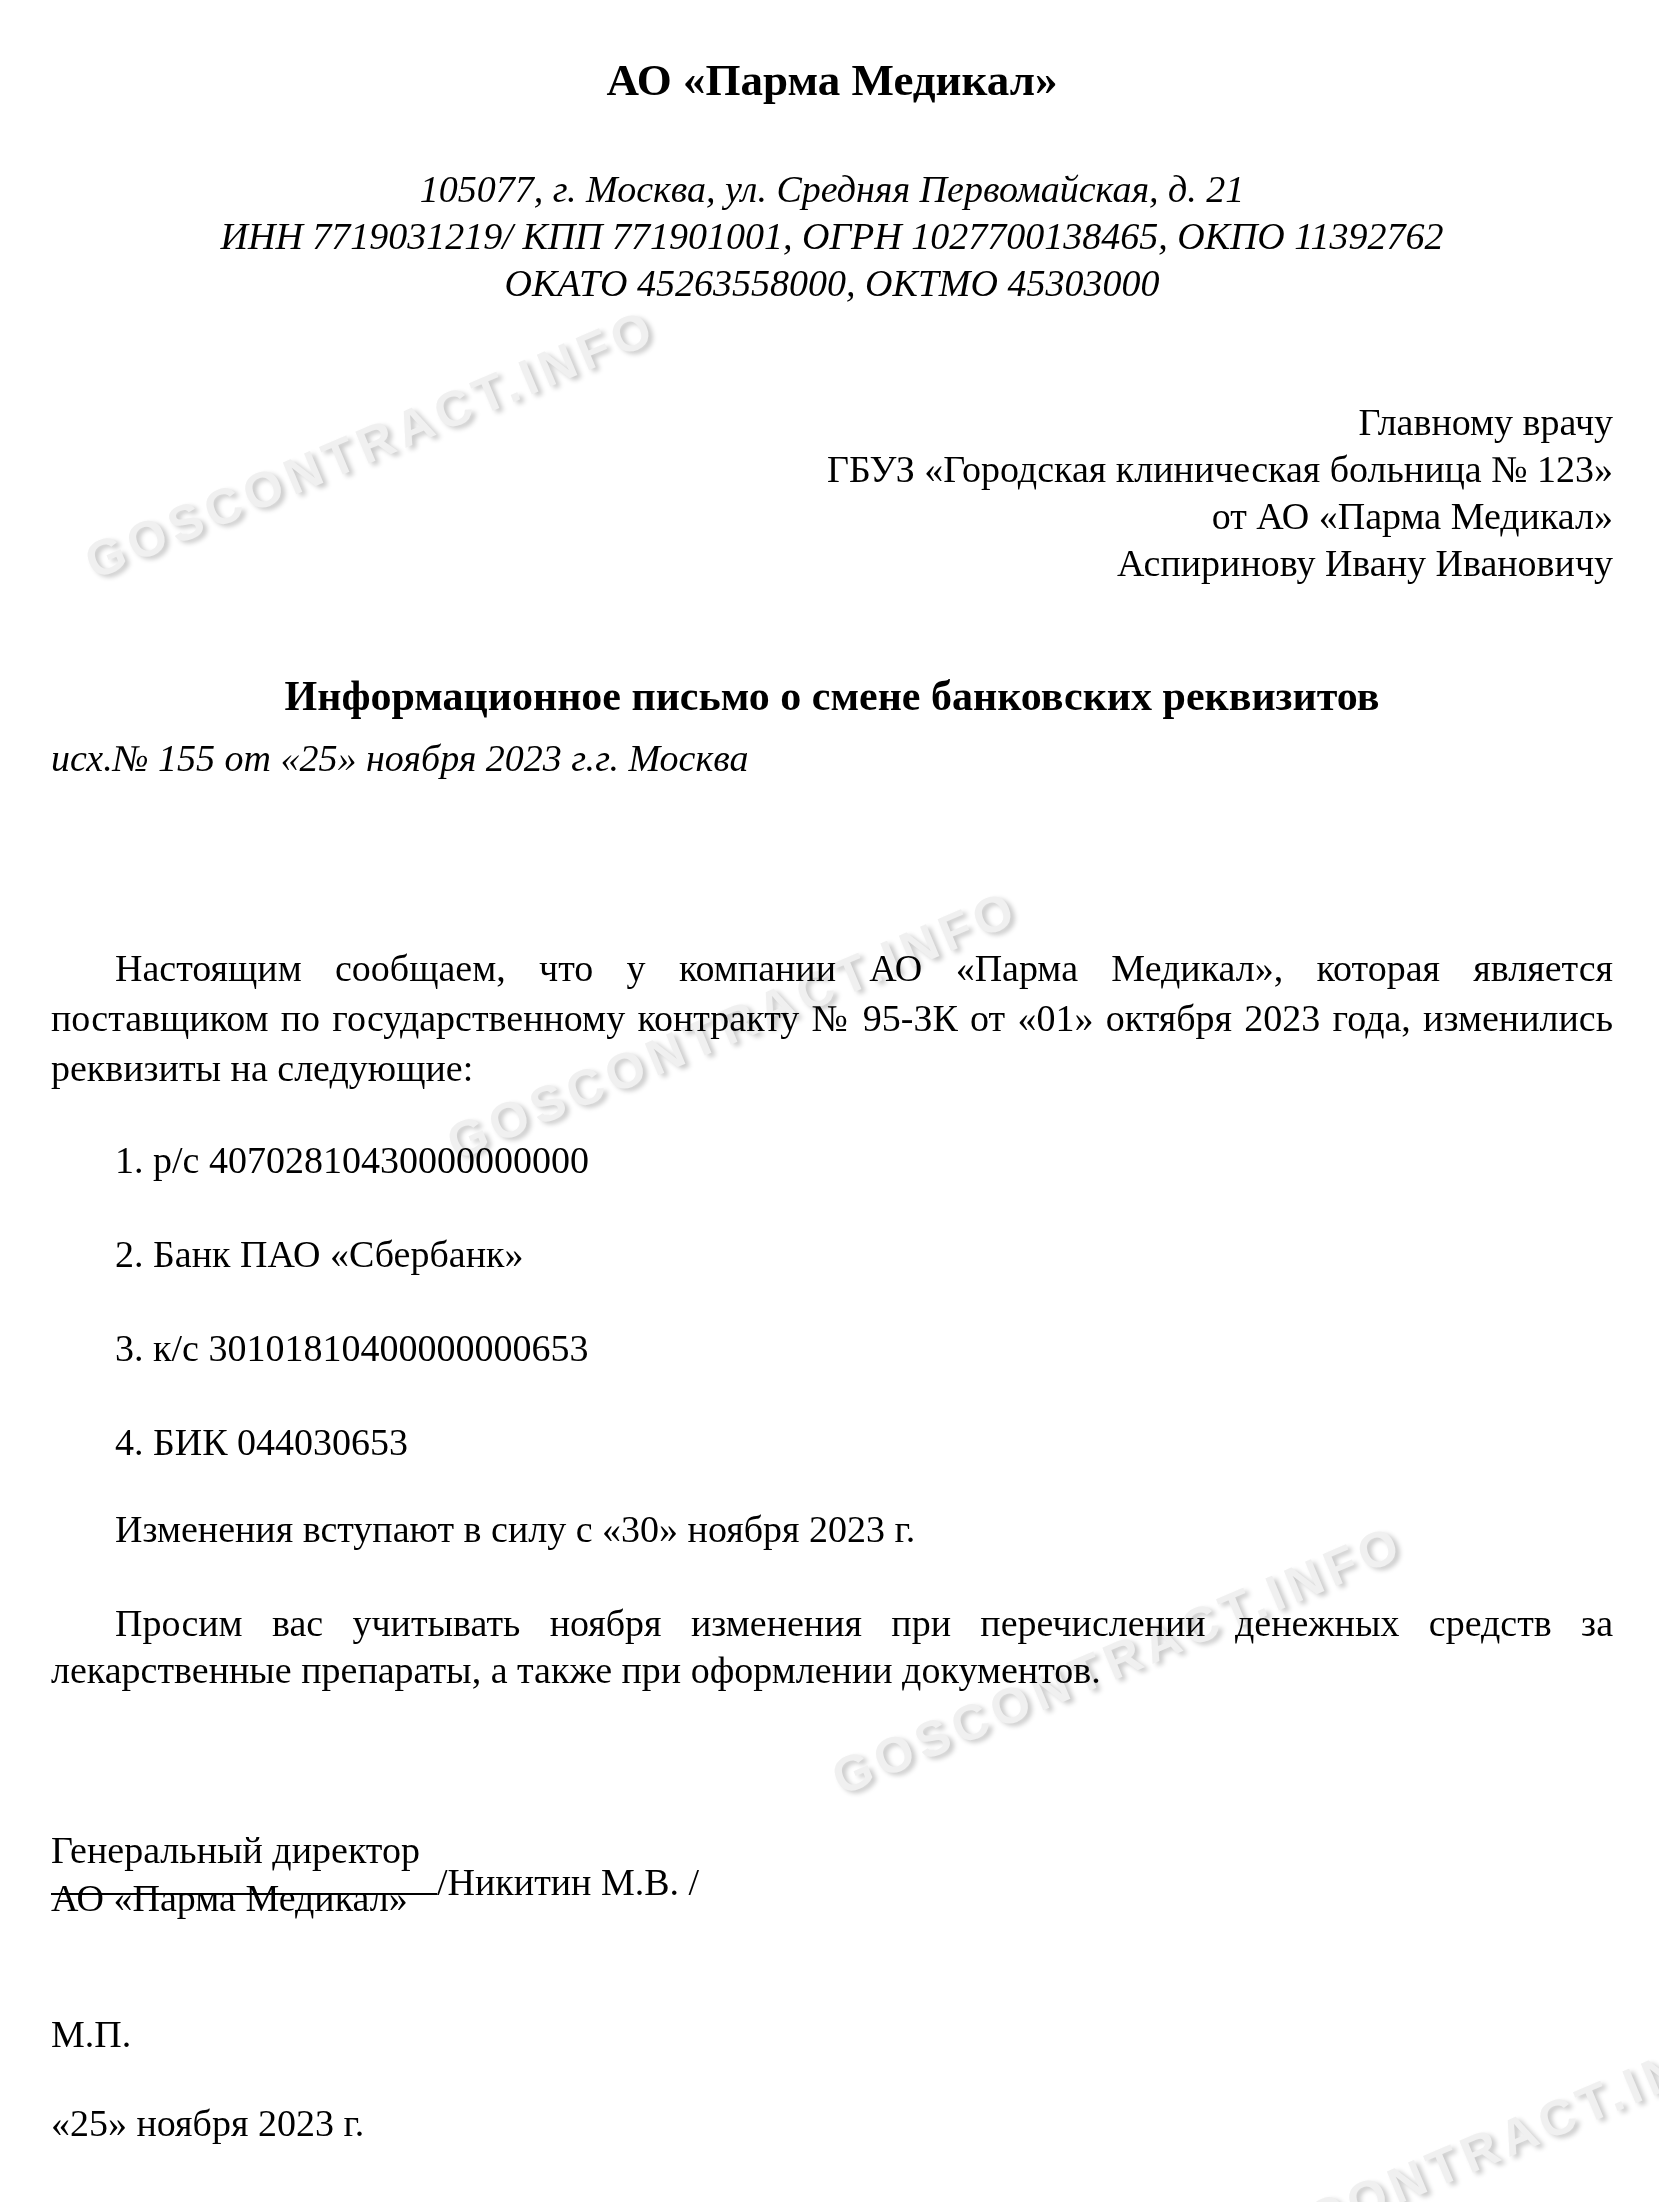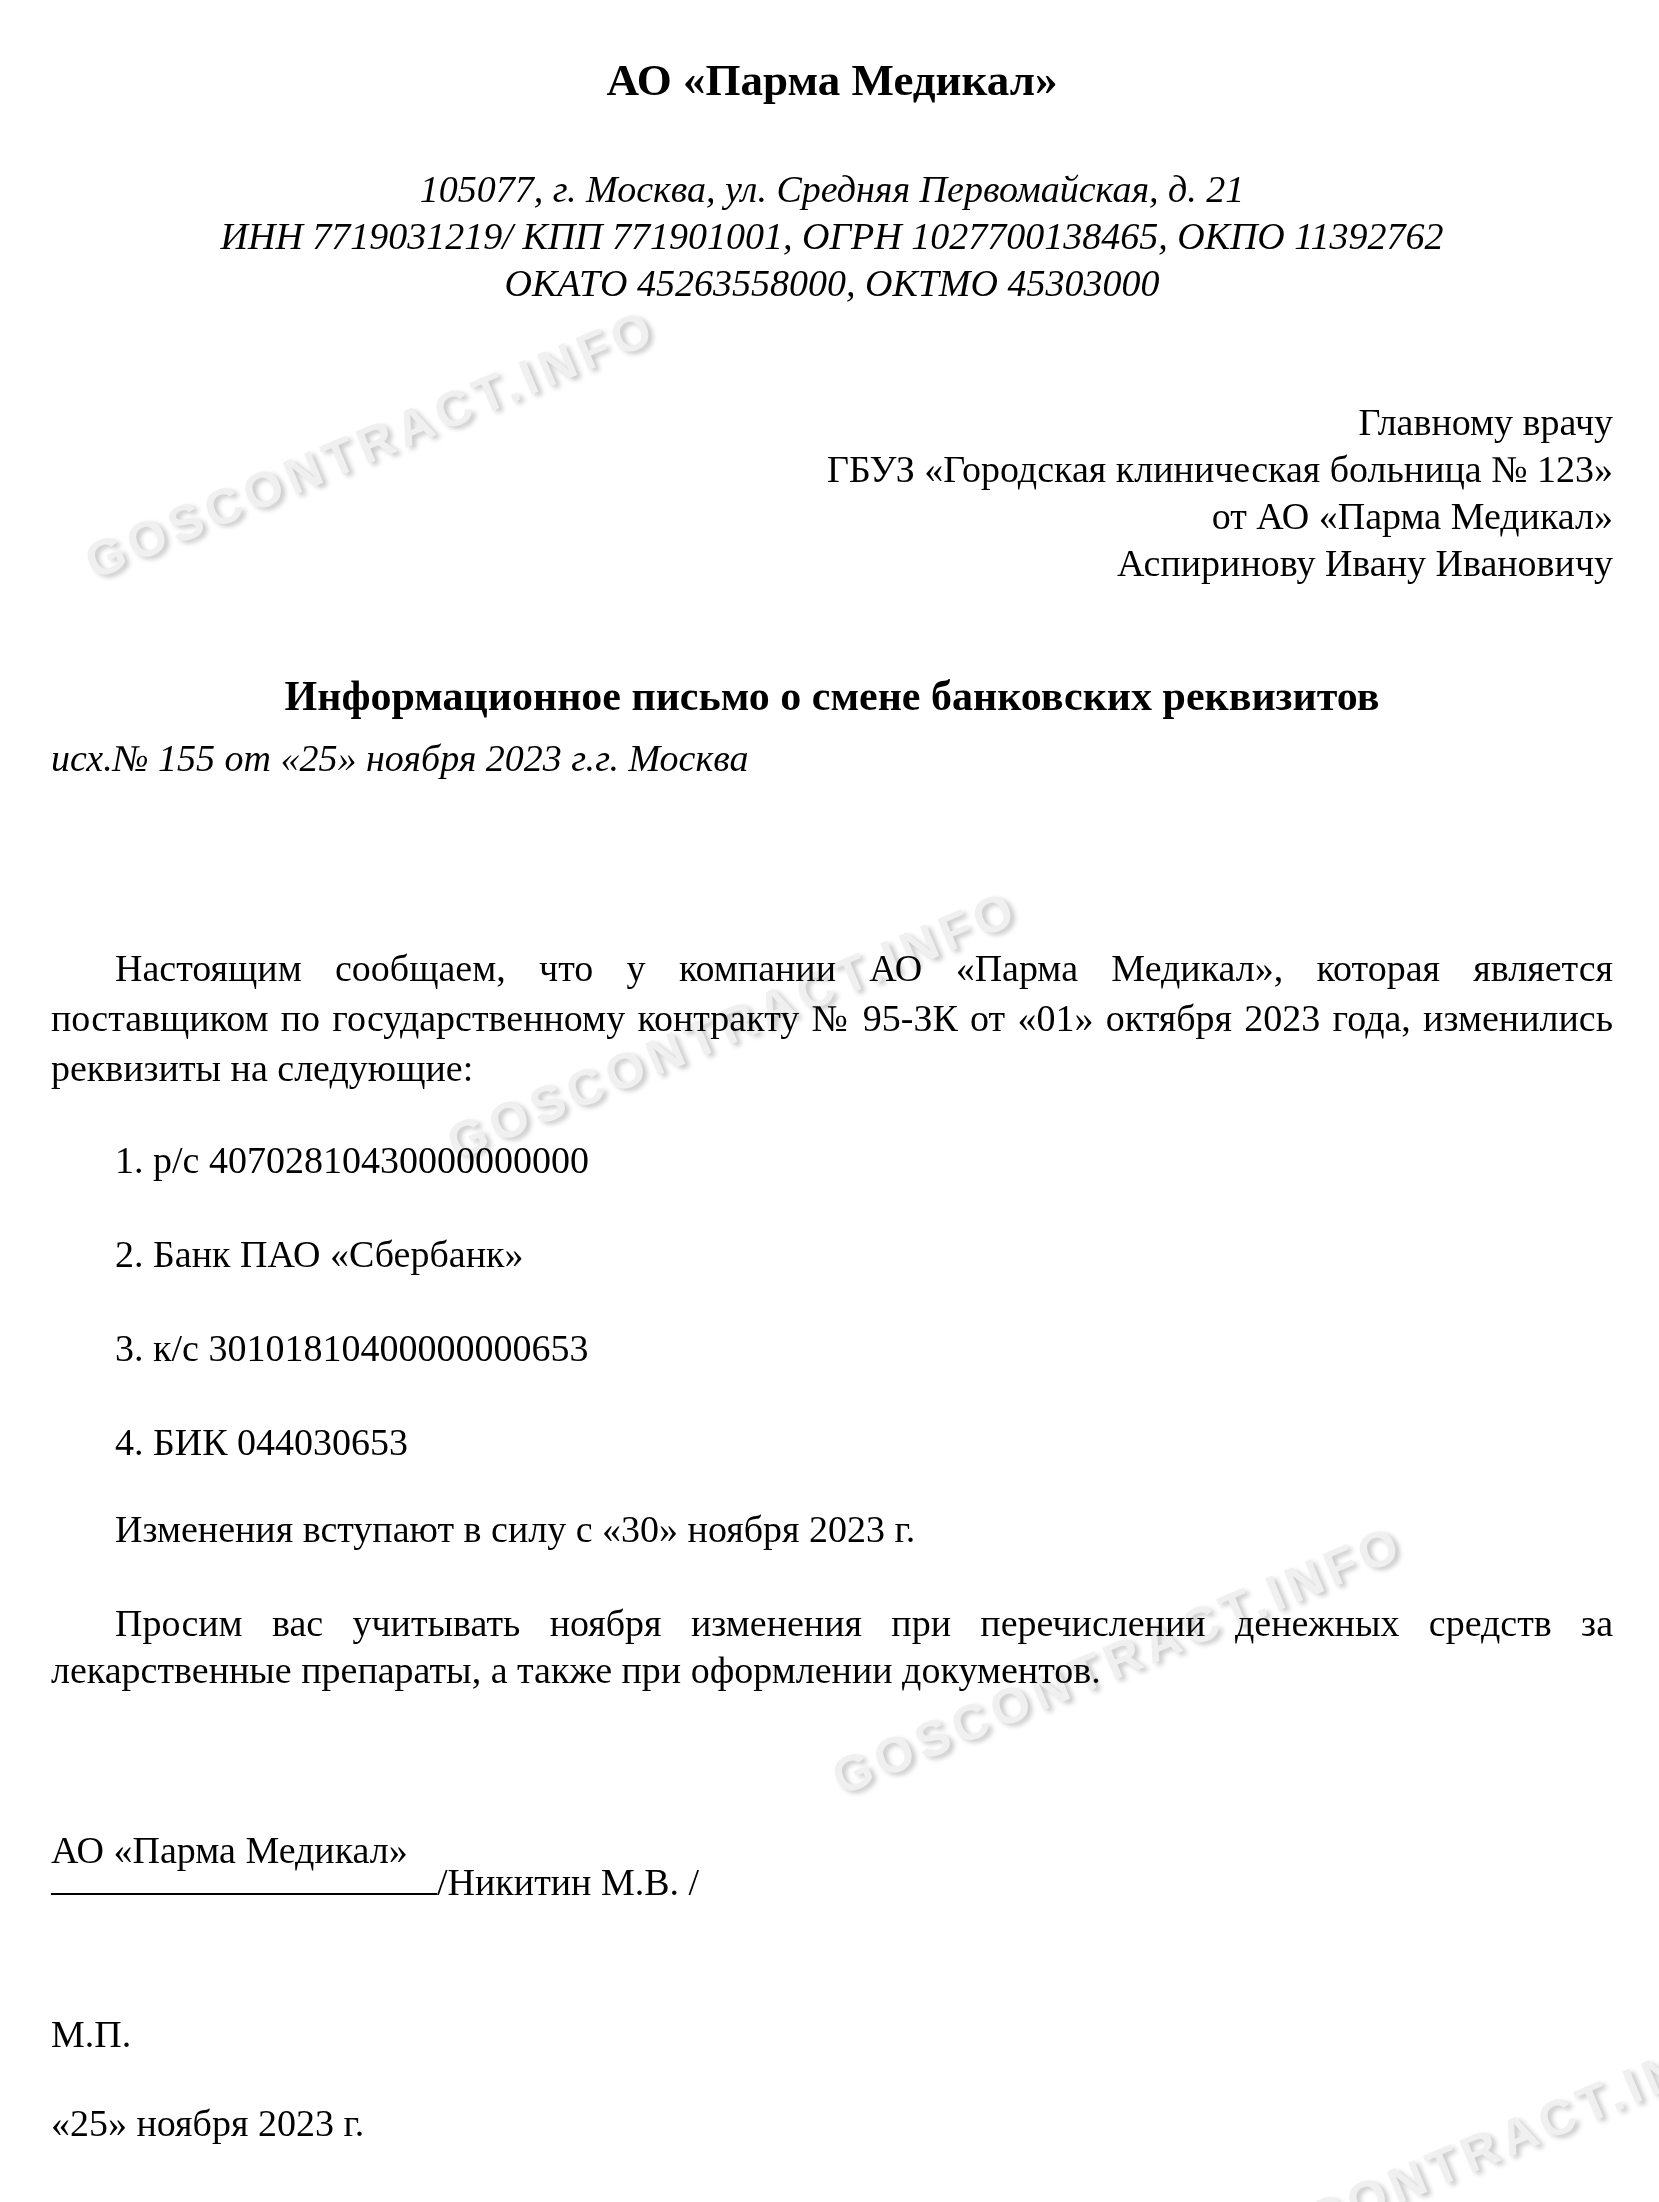--- a/index.html
+++ b/index.html
@@ -148,20 +148,21 @@
       <div class="detail-item">2. Банк ПАО «Сбербанк»</div>
       <div class="detail-item">3. к/с 30101810400000000653</div>
       <div class="detail-item">4. БИК 044030653</div>
     </div>
 
     <p class="abs effective">Изменения вступают в силу с «30» ноября 2023 г.</p>
 
     <p class="abs request">Просим вас учитывать ноября изменения при перечислении денежных средств за лекарственные препараты, а также при оформлении документов.</p>
 
     <div class="abs sign-title">
+      <div>Генеральный директор</div>
       <div>АО «Парма Медикал»</div>
     </div>
 
     <div class="abs sign-row">
       <span class="sig-line"></span><span>/Никитин М.В. /</span>
     </div>
 
     <div class="abs seal">М.П.</div>
 
     <div class="abs sign-date">«25» ноября 2023 г.</div>

